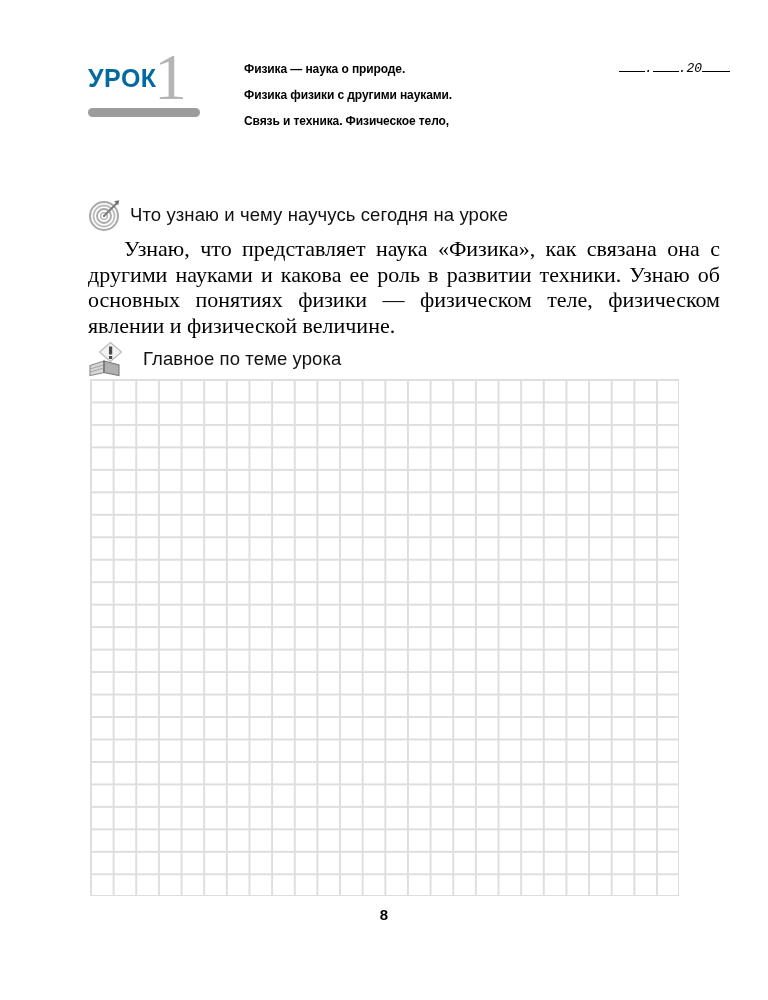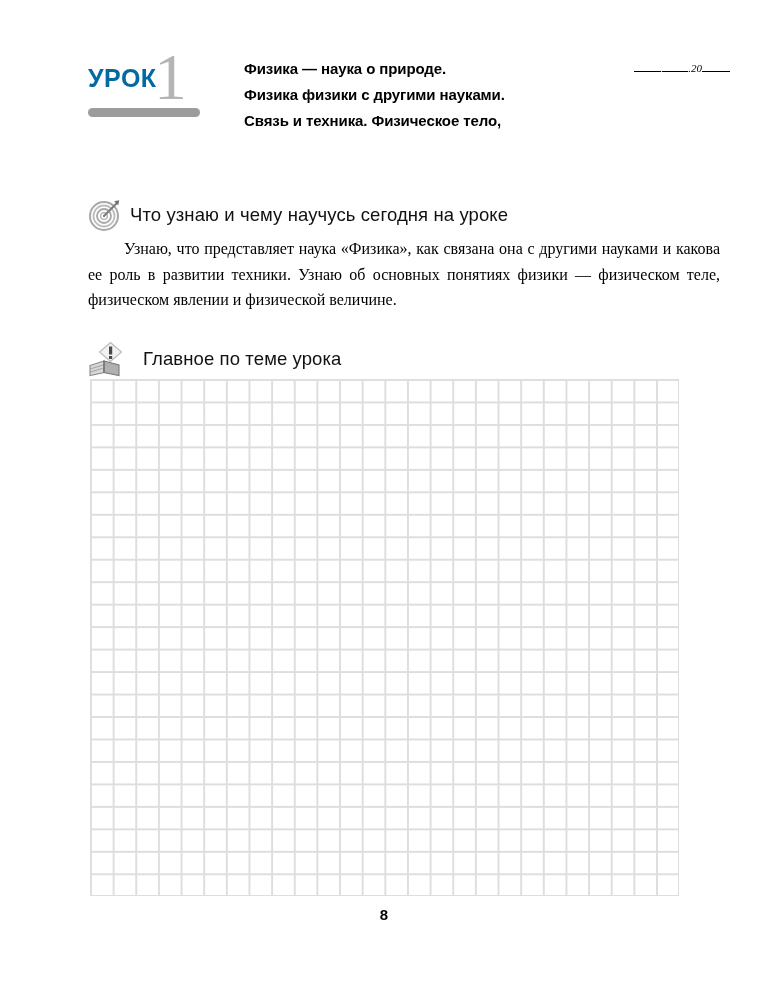--- a/index.html
+++ b/index.html
@@ -71,34 +71,34 @@
   }
 
   .title-block {
     position: absolute;
     left: 158px;
     top: 4px;
     width: 482px;
   }
   .title-line {
     font-family: "Liberation Sans", "DejaVu Sans", sans-serif;
-    font-size: 15px;
+    font-size: 12px;
     font-weight: bold;
     color: #000;
     line-height: 26px;
     white-space: nowrap;
     letter-spacing: -0.1px;
   }
   .date-field {
     position: absolute;
     right: -4px;
     top: 2px;
-    font-family: Liberation Serif, serif;
+    font-family: Liberation Mono, monospace;
     font-style: italic;
-    font-size: 11px;
+    font-size: 13px;
     color: #000;
     letter-spacing: 0px;
     white-space: nowrap;
   }
   .date-field .u {
     display: inline-block;
     border-bottom: 1.4px solid #000;
     width: 26px;
     height: 13px;
     vertical-align: baseline;
@@ -127,21 +127,21 @@
 
   #goals-head { left: 88px; top: 198px; }
   #summary-head { left: 88px; top: 341px; gap: 9px; }
 
   .body-text {
     position: absolute;
     left: 88px;
     top: 236px;
     width: 632px;
     font-family: "Liberation Serif", "DejaVu Serif", serif;
-    font-size: 16px;
+    font-size: 22px;
     line-height: 25.5px;
     text-align: justify;
     text-indent: 36px;
     color: #000;
     hyphens: none;
   }
 
   
   .grid-area {
     position: absolute;

